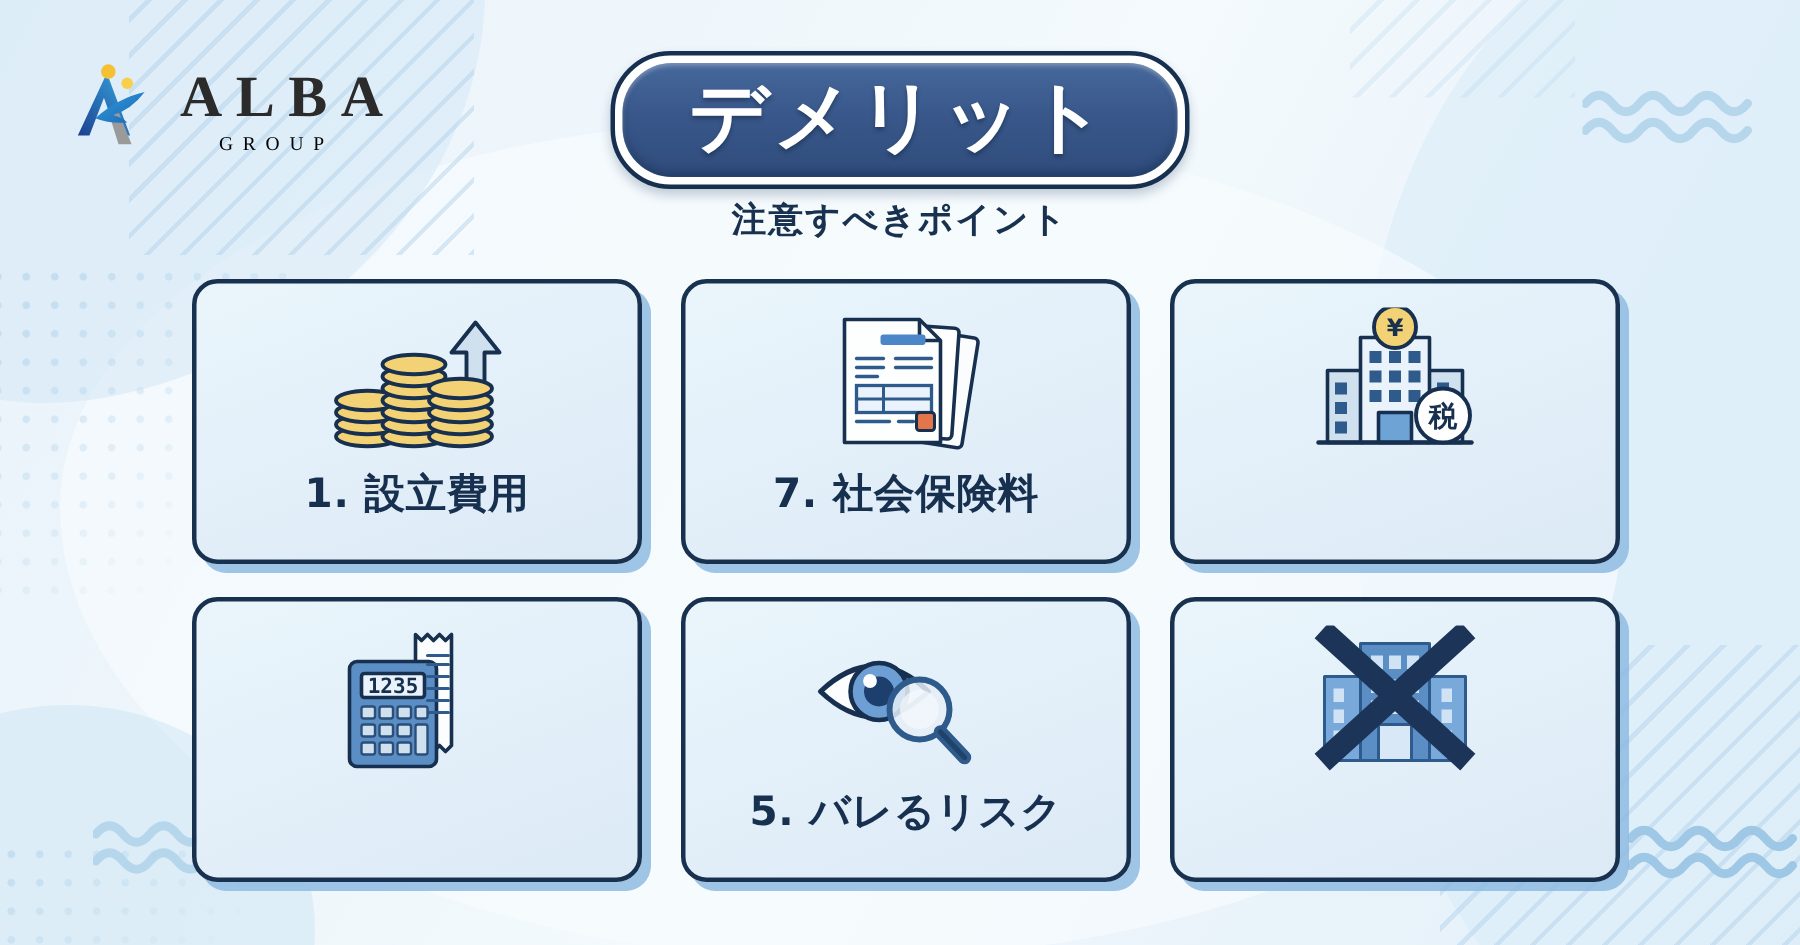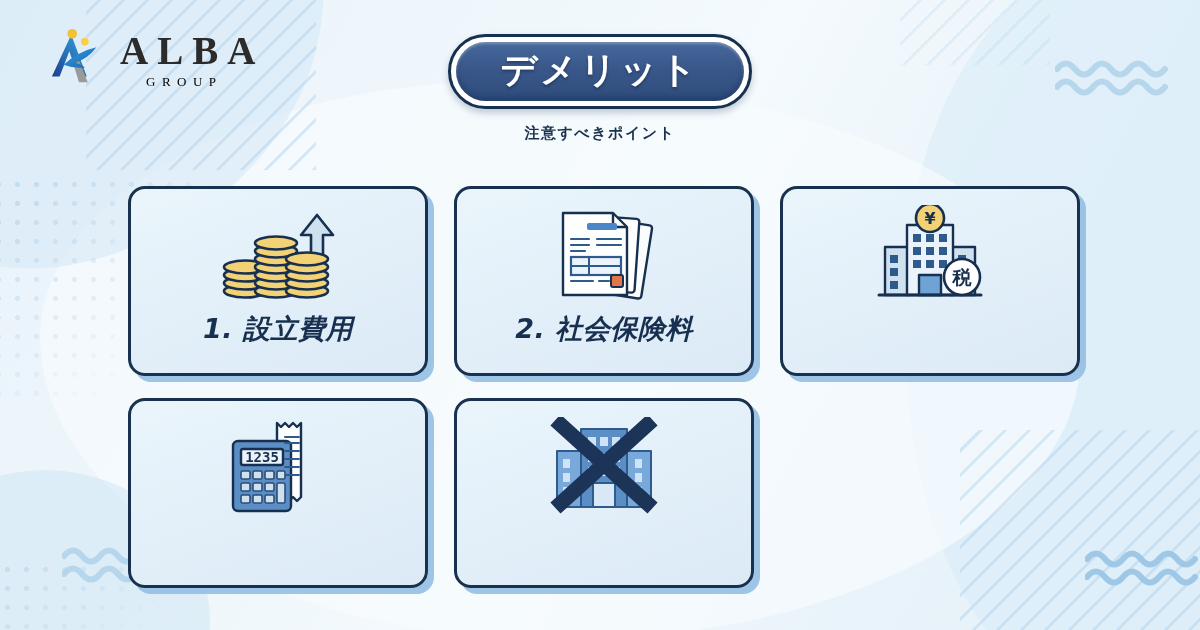--- a/index.html
+++ b/index.html
@@ -55,21 +55,21 @@
     mask-image:linear-gradient(135deg,#000 0%,rgba(0,0,0,.35) 52%,transparent 80%);
     opacity:.95;
   }
   .dots-b{
     left:-40px;top:560px;width:200px;height:140px;
   }
   .wave{position:absolute;opacity:.95;}
 
   
   .logo{
-    position:absolute;left:48px;top:26px;display:flex;align-items:center;gap:10px;
+    position:absolute;left:48px;top:40px;display:flex;align-items:center;gap:10px;
   }
   .logo-mark{width:62px;height:62px;display:block;}
   .logo-text{display:flex;flex-direction:column;line-height:1;padding-top:4px;}
   .logo-word{
     font-size:39px;font-weight:700;letter-spacing:9px;color:#2b2b2b;
     font-family:"Liberation Serif","DejaVu Serif",serif;
   }
   .logo-sub{
     font-size:13px;letter-spacing:6.5px;color:#000000;margin-top:5px;margin-left:26px;
     font-family:"Liberation Serif","DejaVu Serif",serif;
@@ -84,43 +84,43 @@
     background:#ffffff;
     box-shadow:0 4px 7px rgba(30,60,95,.25);
   }
   .badge{
     background:linear-gradient(180deg,#46689b 0%,#39578a 46%,#2f4c7c 100%);
     border-radius:33px;padding:9px 44px 12px;
     display:flex;align-items:center;justify-content:center;
     box-shadow:inset 0 2px 3px rgba(255,255,255,.30),inset 0 -3px 6px rgba(10,30,60,.35);
   }
   .badge-text{
-    color:#fff;font-size:36px;font-weight:700;letter-spacing:3px;line-height:1.05;
+    color:#fff;font-size:52px;font-weight:700;letter-spacing:3px;line-height:1.05;
     text-shadow:0 2px 3px rgba(12,30,55,.45);
   }
   .subtitle{
-    margin-top:15px;color:#18314f;font-size:15px;font-weight:700;letter-spacing:1.5px;
+    margin-top:5px;color:#18314f;font-size:23px;font-weight:700;letter-spacing:1.5px;
   }
 
   
   .grid{
     position:absolute;left:128px;top:186px;width:952px;
     display:grid;grid-template-columns:repeat(3,300px);
     grid-template-rows:190px 190px;column-gap:26px;row-gap:22px;
   }
   .card{
     position:relative;border:3px solid #18314f;border-radius:17px;
     background:linear-gradient(160deg,#eaf5fb 0%,#e2eff9 55%,#dceaf6 100%);
     box-shadow:6px 6px 0 rgba(142,187,226,.85);
     display:flex;flex-direction:column;align-items:center;justify-content:flex-start;
     padding-top:14px;box-sizing:border-box;
   }
   .icon-box{height:104px;display:flex;align-items:center;justify-content:center;}
   .card-label{
-    color:#17304f;font-size:27px;font-weight:700;letter-spacing:.5px;margin-top:4px;font-style:italic;
+    color:#17304f;font-size:27px;font-weight:700;letter-spacing:.5px;margin-top:4px;
   }
 </style>
 </head>
 <body>
 
 <div id="stage">
 
   <div class="bg-layer bg-base"></div>
   <div class="bg-layer">
     <div class="blob-r"></div>
@@ -230,21 +230,21 @@
             <path d="M52 34 h24"></path>
               <path d="M52 40 h24"></path>
             <path d="M26 76 h22"></path>
               <path d="M54 76 h10"></path>
           </g>
           <rect x="26" y="52" width="50" height="18" fill="#eaf3fb" stroke="#2e5b8c" stroke-width="2.2"></rect>
           <path d="M26 61 h50 M44 52 v18" stroke="#2e5b8c" stroke-width="2"></path>
           <rect x="66" y="70" width="12" height="12" rx="2" fill="#e2754a" stroke="#17304f" stroke-width="2"></rect>
         </svg>
       </div>
-      <div class="card-label">2. 社会保険料</div>
+      <div class="card-label">7. 社会保険料</div>
     </div>
 
     <div class="card">
       <div class="icon-box">
         <svg width="118" height="100" viewBox="0 0 118 100">
           <g stroke="#17304f" stroke-width="2.4" stroke-linejoin="round">
             <rect x="14" y="42" width="24" height="48" fill="#cfe0ee"></rect>
             <rect x="80" y="42" width="24" height="48" fill="#cfe0ee"></rect>
             <rect x="36" y="20" width="46" height="70" fill="#eaf3fb"></rect>
             <rect x="48" y="70" width="22" height="20" fill="#6ea3d6"></rect>
@@ -302,20 +302,35 @@
             <rect x="22" y="78" width="9" height="8" rx="1.5"></rect>
               <rect x="34" y="78" width="9" height="8" rx="1.5"></rect>
             <rect x="46" y="78" width="9" height="8" rx="1.5"></rect>
             <rect x="58" y="54" width="8" height="8" rx="1.5"></rect>
             <rect x="58" y="66" width="8" height="20" rx="1.5"></rect>
           </g>
         </svg>
       </div>
     </div>
 
+    <div class="card">
+      <div class="icon-box">
+        <svg width="126" height="96" viewBox="0 0 126 96">
+          <path d="M6 42 q36 -34 72 0 q-36 34 -72 0 z" fill="#fbfdff" stroke="#17304f" stroke-width="3.4" stroke-linejoin="round"></path>
+          <circle cx="45" cy="42" r="19" fill="#6d9fd4" stroke="#17304f" stroke-width="3"></circle>
+          <circle cx="45" cy="42" r="10" fill="#1d3f6e"></circle>
+          <circle cx="39" cy="35" r="4.6" fill="#ffffff"></circle>
+          <circle cx="72" cy="54" r="20" fill="#e6eef7" fill-opacity=".85" stroke="#2e5b8c" stroke-width="4"></circle>
+          <circle cx="72" cy="54" r="13" fill="#f4f9fd" fill-opacity=".7"></circle>
+          <path d="M86 69 l16 17" stroke="#2e5b8c" stroke-width="9" stroke-linecap="round"></path>
+          <path d="M86 69 l16 17" stroke="#17304f" stroke-width="3.5" stroke-linecap="round" fill="none" opacity=".55"></path>
+        </svg>
+      </div>
+      <div class="card-label">5. バレるリスク</div>
+    </div>
 
     <div class="card">
       <div class="icon-box">
         <svg width="110" height="100" viewBox="0 0 110 100">
           <g stroke="#2e5b8c" stroke-width="2" stroke-linejoin="round">
             <rect x="8" y="34" width="24" height="56" fill="#79a9da"></rect>
             <rect x="78" y="34" width="24" height="56" fill="#79a9da"></rect>
             <rect x="32" y="12" width="46" height="78" fill="#5b8ec4"></rect>
             <rect x="44" y="66" width="22" height="24" fill="#d8e8f6"></rect>
           </g>

